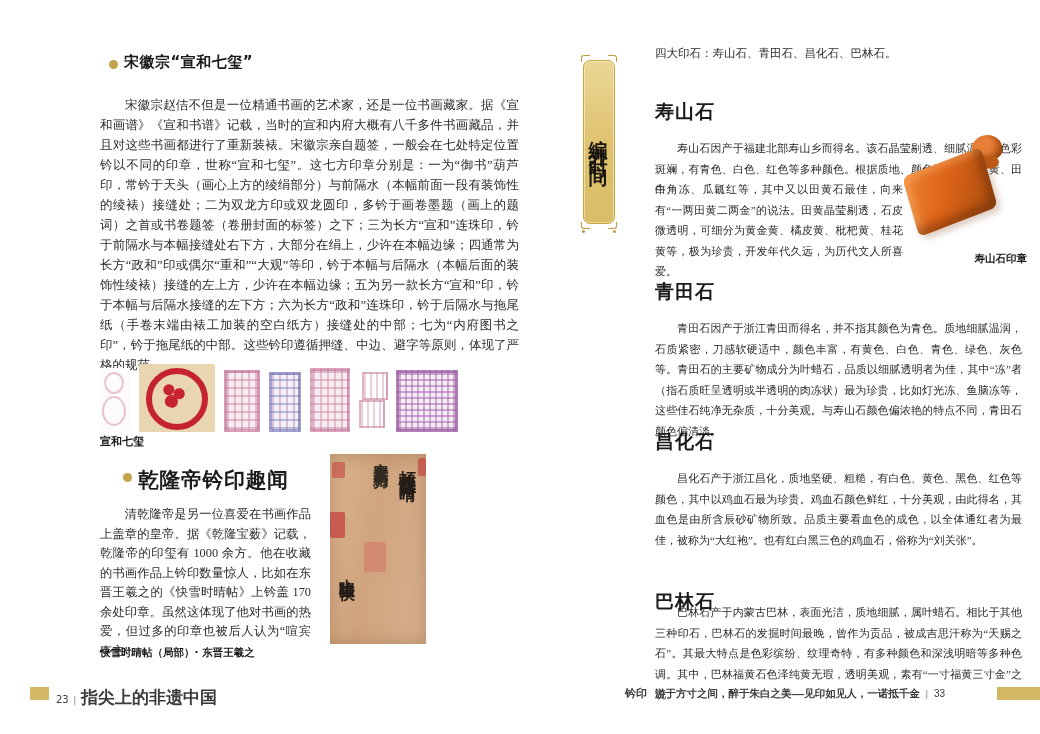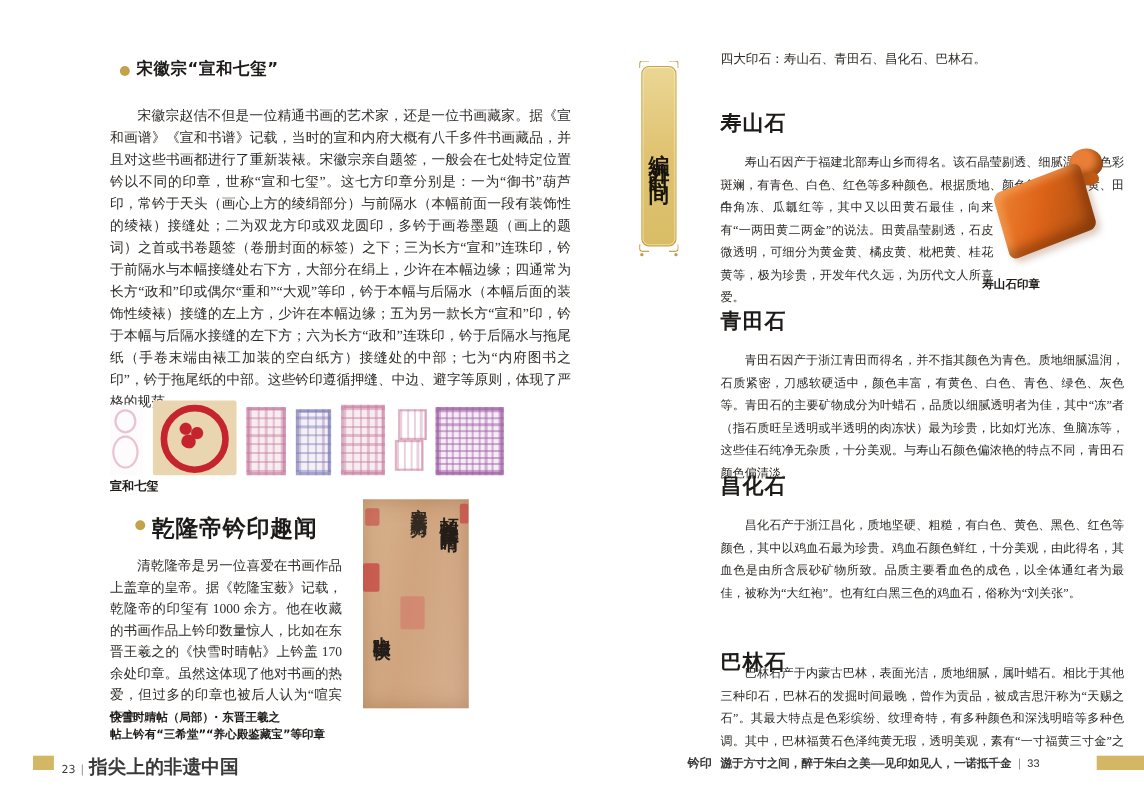--- a/index.html
+++ b/index.html
@@ -111,21 +111,21 @@
   .stone-body{position:absolute;left:8px;top:28px;width:84px;height:62px;border-radius:7px;
     background:linear-gradient(115deg,#ef8434 0%,#dd6318 45%,#a84d10 100%);
     transform:rotate(-21deg) skewX(-5deg);
     box-shadow:3px 5px 6px rgba(120,60,20,.25), inset -6px -8px 10px rgba(90,35,5,.45), inset 4px 4px 8px rgba(255,190,120,.5)}
   .stone-knob{position:absolute;right:18px;top:2px;width:30px;height:26px;
     background:radial-gradient(circle at 35% 35%,#e97f36 0 35%,#b5540f 100%);
     border-radius:55% 60% 45% 50%;transform:rotate(-12deg);
     box-shadow:inset -3px -4px 6px rgba(90,35,5,.4)}
   .stone-knob:after{content:"";position:absolute;left:8px;bottom:-8px;width:16px;height:12px;
     background:#c05a16;border-radius:40% 60% 50% 50%}
-  #stone-cap{left:893px;top:252px;width:134px;text-align:left;font-size:10.5px}
+  #stone-cap{left:893px;top:252px;width:134px;text-align:right;font-size:10.5px}
 
   #foot-right-text{right:95px;top:686px;font-size:11px;color:#3a3a3a;white-space:nowrap}
   #foot-right-text .ch{font-weight:bold;font-family:Liberation Serif, serif;margin-right:8px}
   #foot-right-text .tag{font-weight:bold;font-family:Liberation Mono, monospace;font-size:10.5px}
   #foot-right-text .bar{margin:0 6px;color:#555}
   #foot-right-text .num{font-family:Liberation Sans, sans-serif;font-size:10px}
   #foot-right-sq{left:997px;top:687px;width:43px;height:13px}
 </style>
 </head>
 <body>
@@ -156,21 +156,20 @@
   <span class="col col2">安善未果為結力</span>
   <span class="col col3">山陰張侯</span>
   <span class="rseal rs1"></span>
   <span class="rseal rs2"></span>
   <span class="rseal rs3"></span>
   <span class="rseal rs4"></span>
 </div>
 
 <div class="abs hd" id="cap2">
   <div>快雪时晴帖（局部）· 东晋王羲之</div>
-  <div>帖上钤有“三希堂”“养心殿鉴藏宝”等印章</div>
 </div>
 
 <div class="abs foot-sq" id="foot-left-sq"></div>
 <div class="abs" id="foot-left-text">
   <span class="num">23</span><span class="bar">|</span><span class="ttl">指尖上的非遗中国</span>
 </div>
 
 <div class="abs" id="banner">
   <span class="tick t-tl"></span>
   <span class="tick t-tr"></span>

